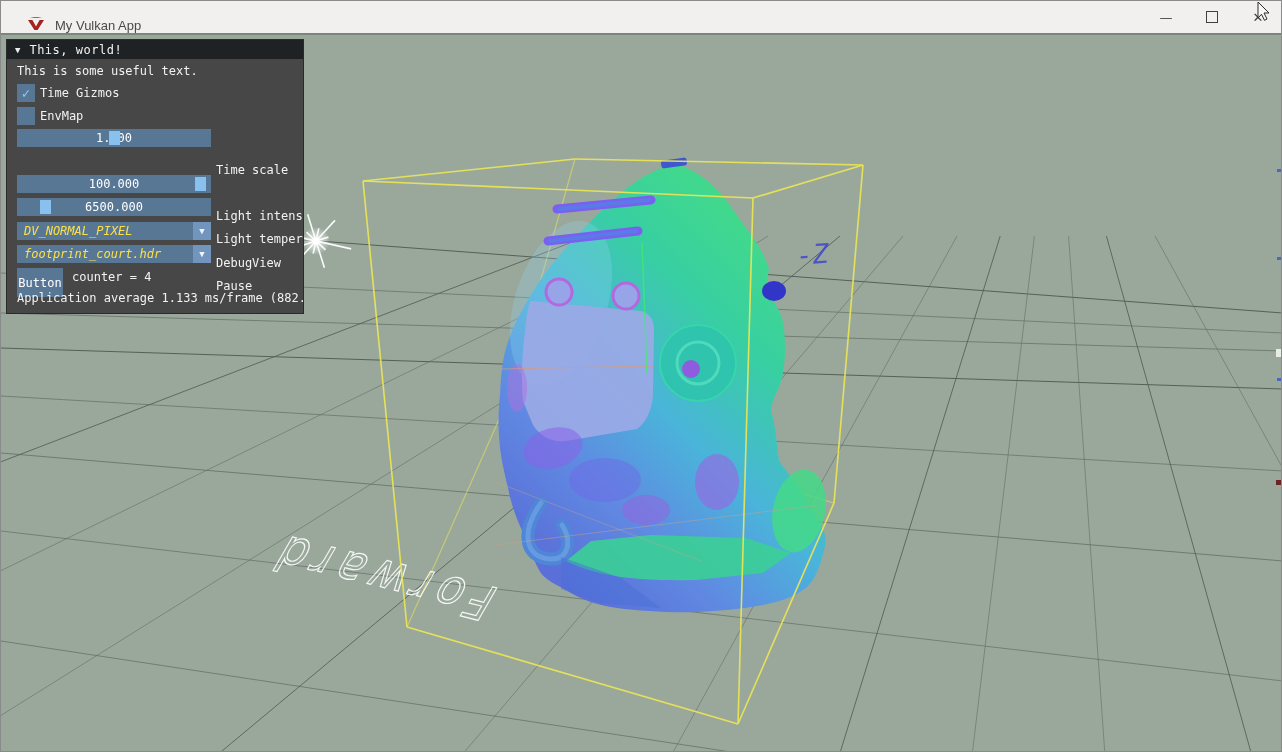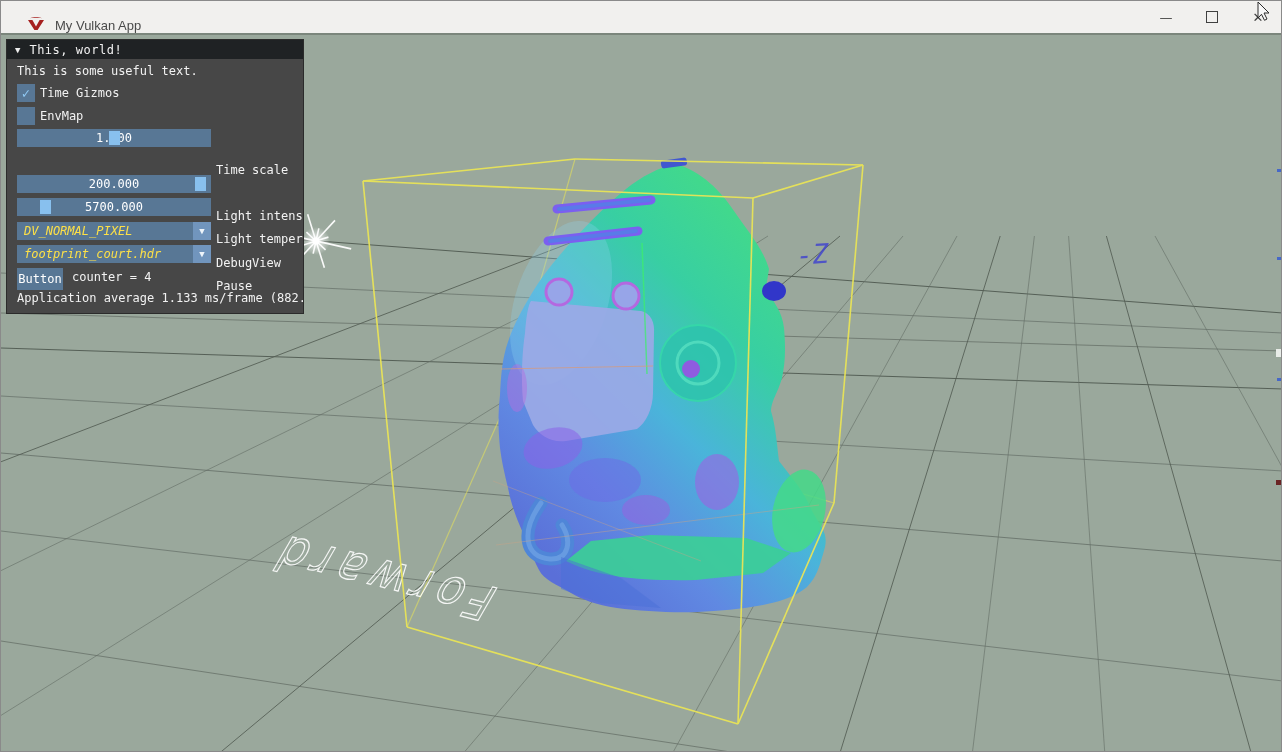--- a/index.html
+++ b/index.html
@@ -37,21 +37,21 @@
   .wlabel{position:absolute;left:209px;top:2px;white-space:nowrap;color:#f2f2f2;margin-top:32px;}
   .chk{position:absolute;left:10px;top:0;width:18px;height:18px;background:#587795;
        display:flex;align-items:center;justify-content:center;color:#8ec7f2;font-size:14px;}
   .chk-label{position:absolute;left:33px;top:2px;}
   .dragbox{position:absolute;top:0;width:52px;height:18px;background:#587795;display:flex;
            align-items:center;justify-content:center;color:#fff;}
   .swatch{position:absolute;left:181px;top:0;width:20px;height:18px;background:#fff;border-radius:2px;}
   .combo-arrow{position:absolute;right:0;top:0;width:18px;height:18px;background:#7195bd;
                display:flex;align-items:center;justify-content:center;color:#eef4fa;font-size:9px;}
   .combo-val{position:absolute;left:7px;top:2px;color:#fde047;font-style:italic;}
-  .btn{position:absolute;left:10px;top:0;width:46px;height:22px;background:#587795;display:flex;
+  .btn{position:absolute;left:10px;top:0;width:46px;height:29px;background:#587795;display:flex;
        align-items:center;justify-content:center;color:#fff;}
   .btn-counter{position:absolute;left:65px;top:2px;}
   .textline{position:absolute;left:10px;white-space:nowrap;}
   
   #cursor{position:absolute;left:1256px;top:1px;z-index:60;}
 </style>
 </head>
 <body>
 
 <div id="win">
@@ -256,29 +256,29 @@
       <div class="frame">
         <span>1.000</span>
         <span class="grab" style="left: 92px;"></span>
       </div>
       <span class="wlabel">Time scale</span>
     </div>
 
 
     <div class="row" style="top:135px">
       <div class="frame">
-        <span>200.000</span>
+        <span>100.000</span>
         <span class="grab" style="left: 178px;"></span>
       </div>
       <span class="wlabel">Light intensi</span>
     </div>
 
     <div class="row" style="top:158px">
       <div class="frame">
-        <span>5700.000</span>
+        <span>6500.000</span>
         <span class="grab" style="left: 23px;"></span>
       </div>
       <span class="wlabel">Light tempera</span>
     </div>
 
     <div class="row" style="top:182px">
       <div class="frame" style="justify-content:flex-start">
         <span class="combo-val">DV_NORMAL_PIXEL</span>
         <span class="combo-arrow">▼</span>
       </div>

